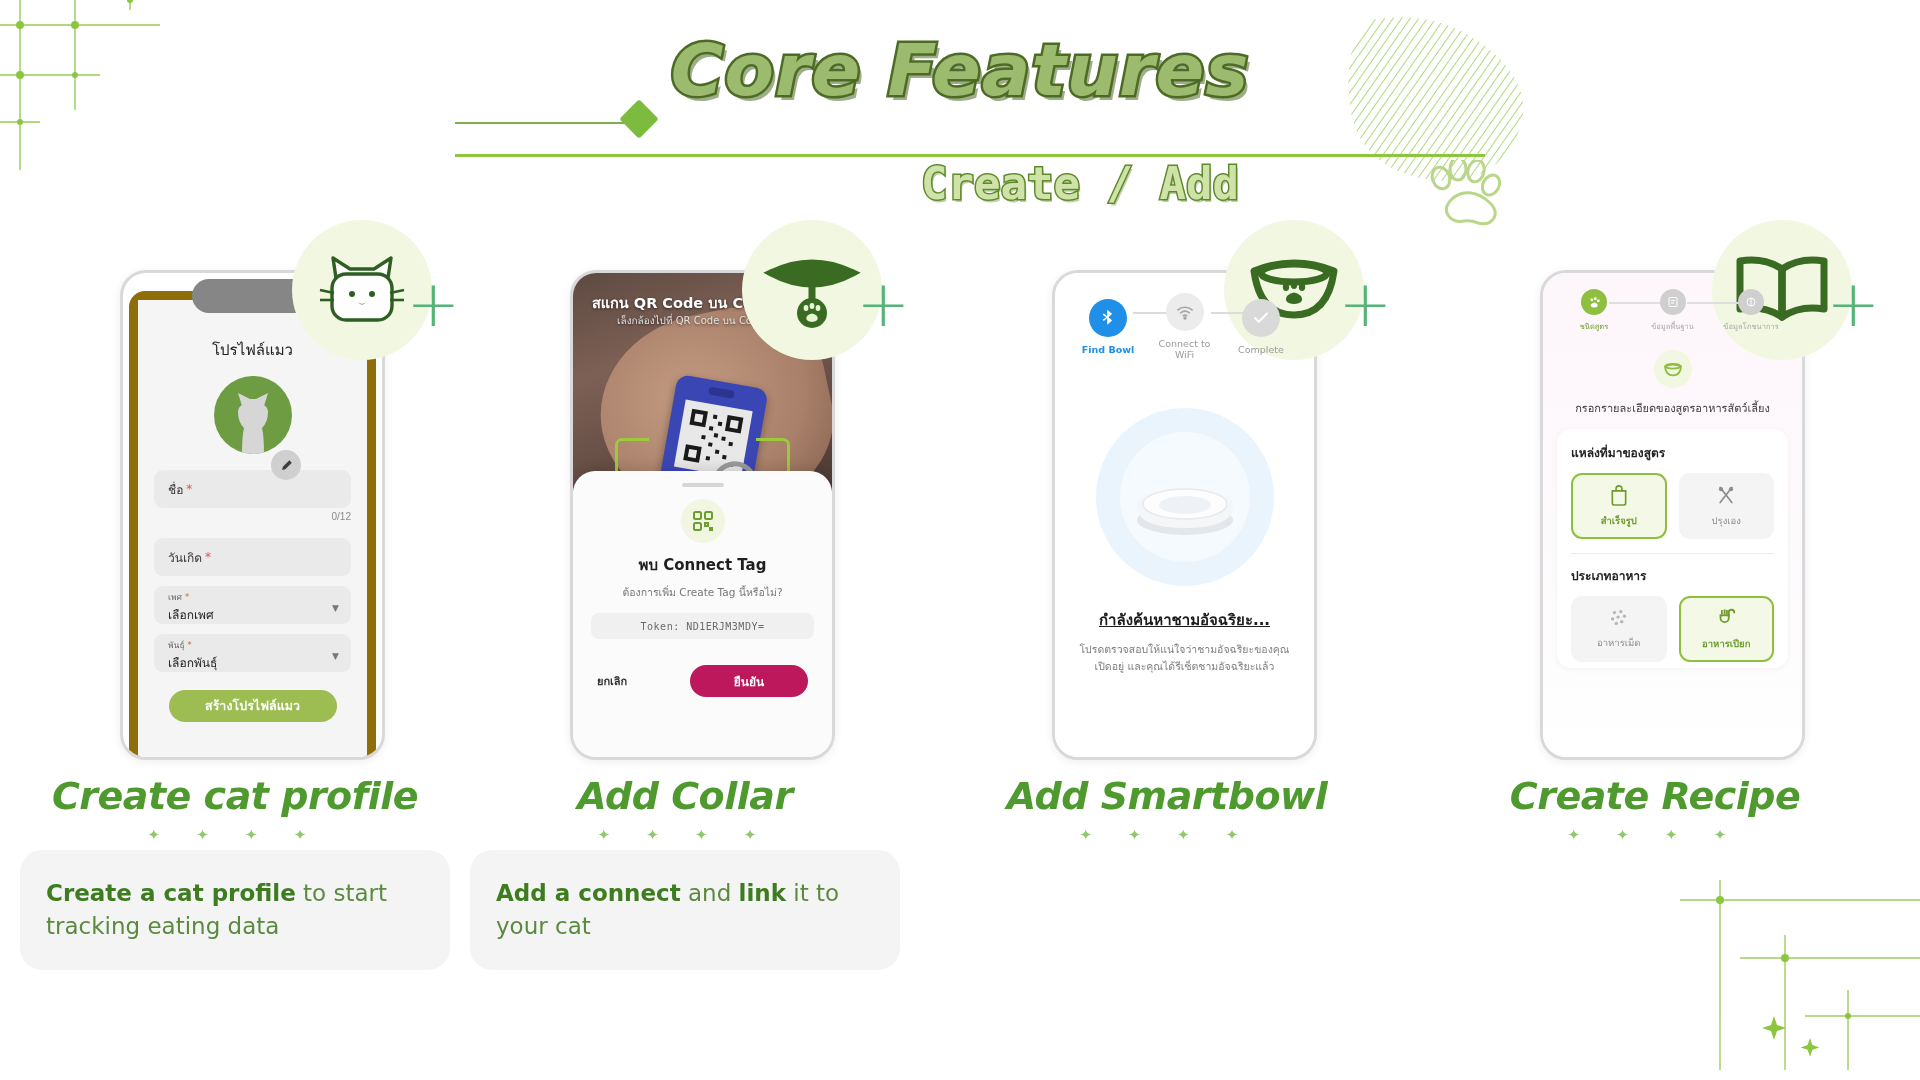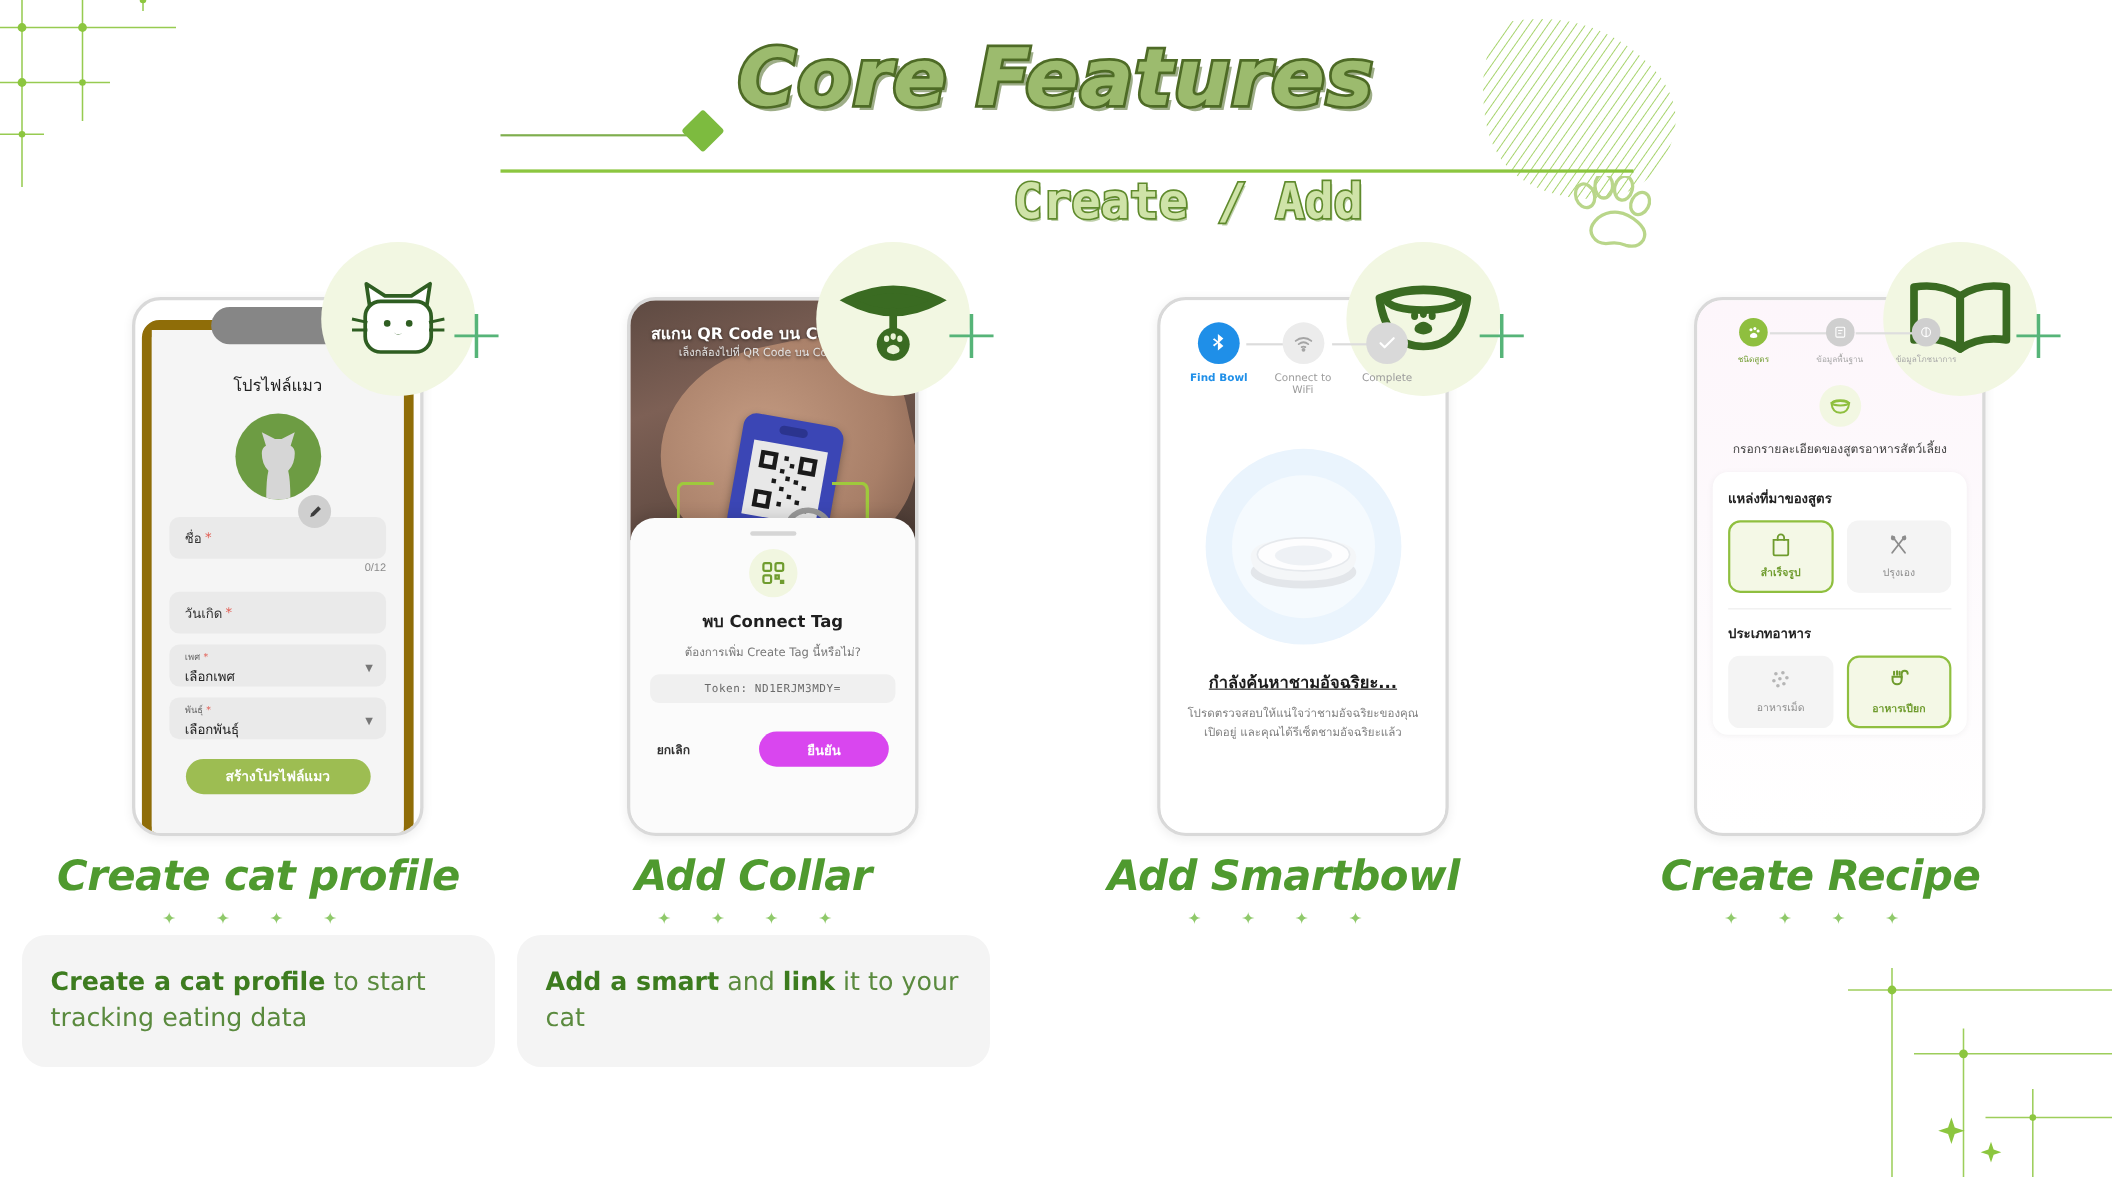--- a/index.html
+++ b/index.html
@@ -215,28 +215,28 @@
   .p2-title { text-align:center; font-size:15px; font-weight:bold; color:#1f1f1f; margin-top:10px; font-family:"DejaVu Sans",sans-serif;}
   .p2-desc { text-align:center; font-size:10.5px; color:#777; margin-top:7px; font-family:"DejaVu Sans",sans-serif;}
   .p2-token {
     margin: 12px auto 0; background:#f0f0f0; border-radius: 8px; height: 26px;
     display:flex; align-items:center; justify-content:center;
     font-family:"DejaVu Sans Mono", monospace; font-size:10px; color:#6a6a6a; letter-spacing:.5px;
   }
   .p2-actions { display:flex; align-items:center; justify-content:space-between; margin-top: 26px; padding: 0 6px;}
   .p2-cancel { font-size:11px; font-weight:bold; color:#333; font-family:"DejaVu Sans",sans-serif;}
   .p2-confirm {
-    width: 118px; height: 32px; border-radius: 17px; background:#d946ef; color:#fff;
+    width: 118px; height: 32px; border-radius: 17px; background:#be185d; color:#fff;
     font-size:12px; font-weight:bold; display:flex; align-items:center; justify-content:center;
     font-family:"DejaVu Sans",sans-serif;
   }
 
   
   .p3-screen { position:absolute; inset:0; background:#fff; padding: 20px 16px; }
-  .p3-stepper { display:flex; align-items:flex-start; justify-content:space-between; position:relative; }
+  .p3-stepper { display:flex; align-items:center; justify-content:space-between; position:relative; }
   .p3-step { width: 74px; text-align:center; position:relative; z-index:2;}
   .p3-dot {
     width: 38px; height: 38px; border-radius:50%; margin: 0 auto 7px;
     display:flex; align-items:center; justify-content:center;
   }
   .p3-dot.active { background:#1f8fe8; color:#fff; }
   .p3-dot.idle { background:#ececec; color:#a5a5a5; }
   .p3-dot.done { background:#d9d9d9; color:#fff; }
   .p3-steplabel { font-size:9.5px; font-family:"DejaVu Sans",sans-serif; }
   .p3-steplabel.on { color:#1f8fe8; font-weight:bold; }
@@ -513,21 +513,21 @@
           <ellipse cx="59" cy="71" rx="2.4" ry="3"></ellipse>
           <path d="M48 79 q5 -5 10 0 q3 5 -5 6 q-8 -1 -5 -6z"></path>
         </g>
       </svg>
     </div>
     <div class="badge-plus">+</div>
   </div>
   <div class="caption">Add Collar</div>
   <div class="sparkles">✦ ✦ ✦ ✦</div>
   <div class="desc-card">
-    <div class="desc-text"><b>Add a smart</b> and <b>link</b> it to your cat</div>
+    <div class="desc-text"><b>Add a connect</b> and <b>link</b> it to your cat</div>
   </div>
 </div>
 
 <div class="col col-2">
   <div class="phone-wrap">
     <div class="phone">
       <div class="phone-inner">
         <div class="p3-screen">
           <div class="p3-stepper">
             <div class="p3-line p3-line-a"></div>

